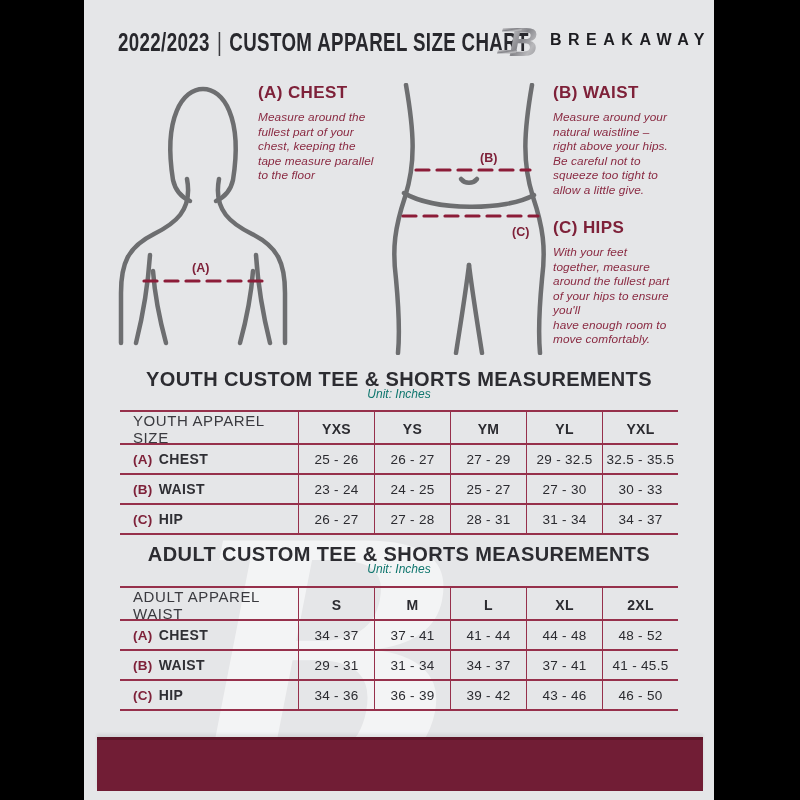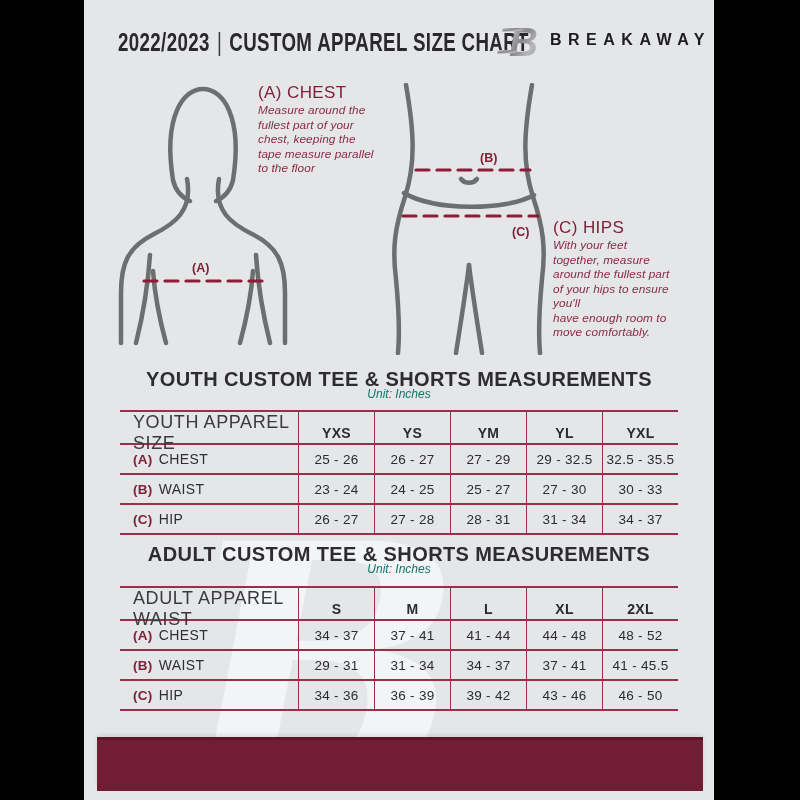--- a/index.html
+++ b/index.html
@@ -27,22 +27,22 @@
   .logo { position:absolute; left:412px; top:0; width:44px; height:46px; }
   .brand { position:absolute; left:466px; top:13px; font-weight:bold; font-size:16px;
            letter-spacing:6.5px; color:#1d1d21; }
 
   
   .guide { position:absolute; left:0; top:75px; width:100%; height:292px; }
   .fig { position:absolute; }
   .fig-chest { left:28px;  top:8px; }
   .fig-lower { left:306px; top:8px; }
 
-  .g-head { font-weight:normal; font-size:17px; color:#7E2139; letter-spacing:0.4px; }
-  .g-text { font-style:italic; font-size:11.8px; line-height:1.23;
+  .g-head { font-weight:bold; font-size:17px; color:#7E2139; letter-spacing:0.4px; }
+  .g-text { margin-top:7px; font-style:italic; font-size:11.8px; line-height:1.23;
             color:#8A2A42; white-space:pre-line; letter-spacing:0.1px; }
   .g-block { position:absolute; width:140px; }
   .g-chest { left:174px; top:8px; }
   .g-waist { left:469px; top:8px;  width:145px; }
   .g-hips  { left:469px; top:143px; width:145px; }
 
   
   .sec-title { position:absolute; left:0; width:100%; text-align:center;
                font-weight:bold; font-size:20px; color:#2c2c31; letter-spacing:0.4px; }
   .sec-unit  { position:absolute; left:0; width:100%; text-align:center;
@@ -58,22 +58,22 @@
   .trow { display:grid; grid-template-columns:178px repeat(5,1fr);
           border-bottom:2px solid #96304B; }
   .trow.thead { height:33px; }
   .trow.tdata { height:30px; }
   .cell { display:flex; align-items:center; justify-content:center;
           font-size:13.5px; color:#2b2b30; letter-spacing:0.3px; }
   .cell.vline { border-left:1.5px solid #96304B; }
   .cell.size-head { font-weight:bold; font-size:14px; }
   .cell.label-cell { justify-content:flex-start; padding-left:13px; }
   .cell .key { color:#7E2139; font-weight:bold; margin-right:6px; }
-  .cell .lbl { color:#2f2f34; font-size:14px; letter-spacing:0.4px; }
-  .cell.header-label { font-size:18px; color:#3a3a3f; letter-spacing:0.6px; }
+  .cell .lbl { color:#2f2f34; font-size:14px; letter-spacing:0.4px;font-weight:bold; }
+  .cell.header-label { font-size:15px; color:#3a3a3f; letter-spacing:0.6px; }
 
   
   .footer-bar { position:absolute; left:13px; top:737px; width:606px; height:54px;
                 background:#711D35; border-top:3px solid #5E1729; z-index:2;
                 box-shadow:0 -3px 3px rgba(0,0,0,0.07); }
 
   
   svg text { font-family:"Liberation Sans", sans-serif; }
 </style>
 </head>
@@ -136,20 +136,29 @@
           <path d="M14 110 C 44 128 116 128 144 112"></path>
           <path d="M71 96 C 75 101 83 101 87 96"></path>
           <path d="M79 182 C 75 214 70 244 66 270"></path>
           <path d="M79 182 C 83 214 88 244 92 270"></path>
           <line x1="26" y1="87" x2="140" y2="87" stroke="#8C1C38" stroke-width="3.2" stroke-dasharray="13 8"></line>
           <line x1="13" y1="133" x2="148" y2="133" stroke="#8C1C38" stroke-width="3.2" stroke-dasharray="13 8"></line>
           <text x="90" y="79" font-size="12.5" font-weight="bold" fill="#7E2139" stroke="none">(B)</text>
           <text x="122" y="153" font-size="12.5" font-weight="bold" fill="#7E2139" stroke="none">(C)</text>
         </svg>
 
+        <div class="g-block g-waist">
+          <div class="g-head">(B) WAIST</div>
+          <div class="g-text">Measure around your
+natural waistline –
+right above your hips.
+Be careful not to
+squeeze too tight to
+allow a little give.</div>
+        </div>
 
         <div class="g-block g-hips">
           <div class="g-head">(C) HIPS</div>
           <div class="g-text">With your feet
 together, measure
 around the fullest part
 of your hips to ensure
 you'll
 have enough room to
 move comfortably.</div>

